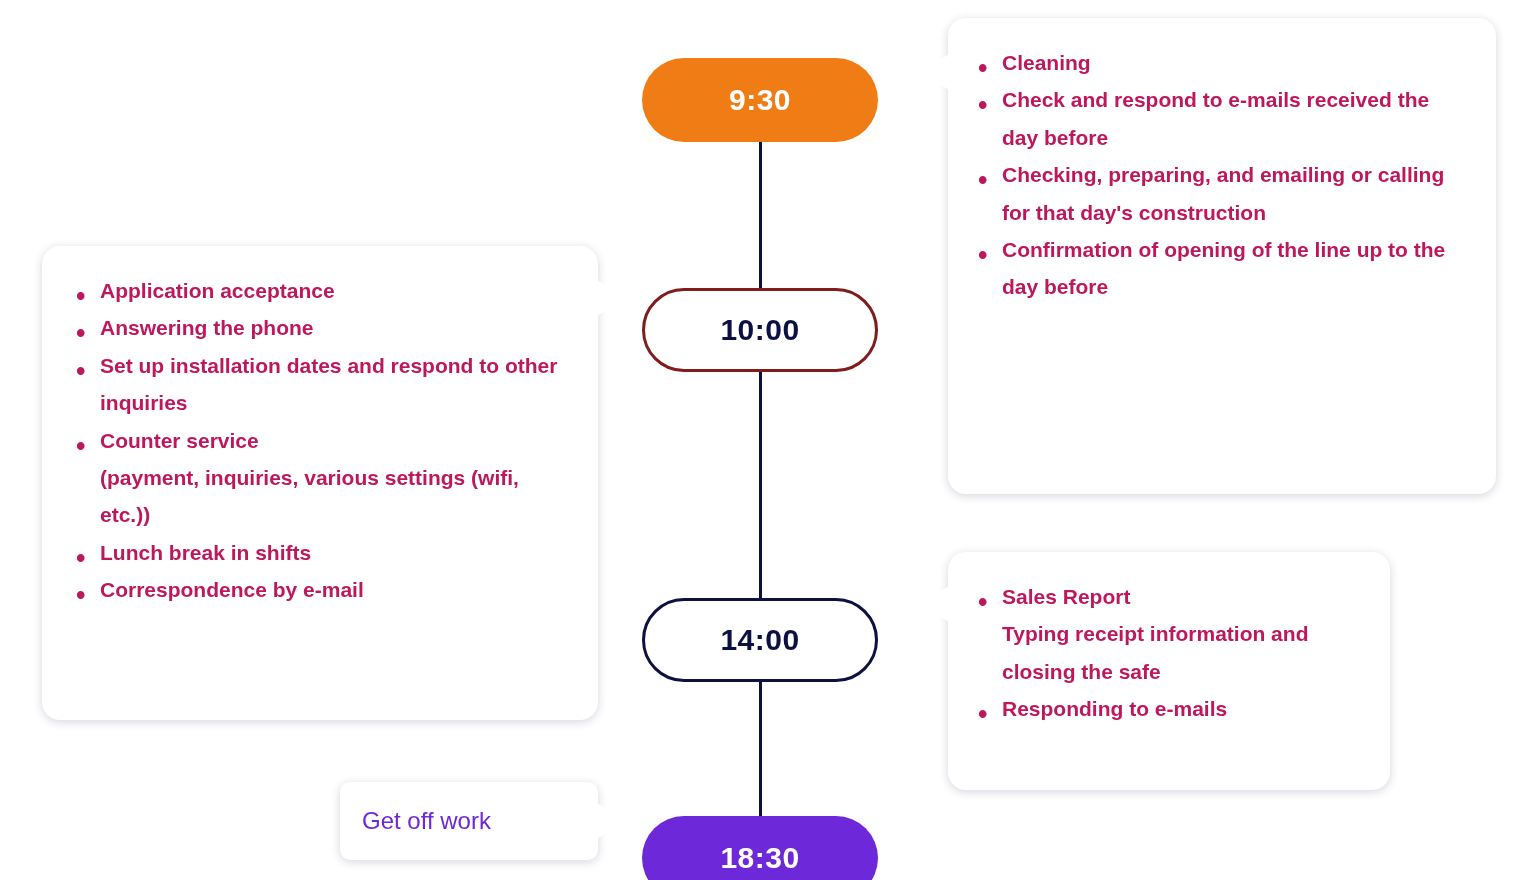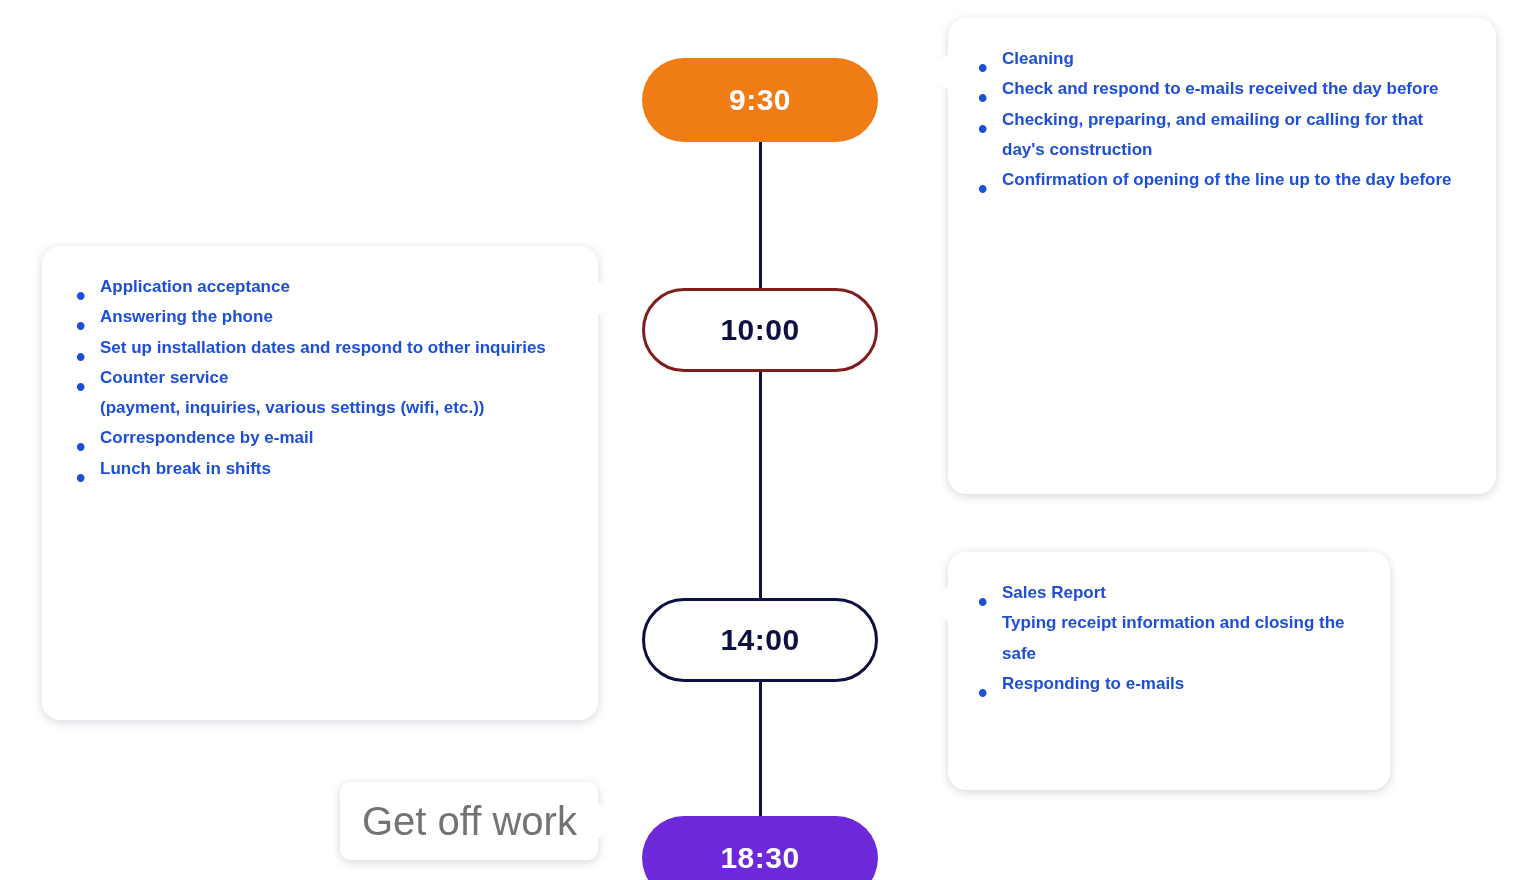--- a/index.html
+++ b/index.html
@@ -81,23 +81,23 @@
   }
   .bubble ul {
     list-style: none;
     margin: 0;
     padding: 0;
   }
   .bubble li {
     position: relative;
     padding-left: 28px;
     font-weight: bold;
-    font-size: 17px;
+    font-size: 21px;
     line-height: 1.78;
-    color: #1d4ed8;
+    color: #be185d;
   }
   .bubble li::before {
     content: "\2022";
     position: absolute;
     left: 4px;
     top: 0;
     font-size: 27px;
     line-height: 1.78;
   }
   .bubble li .sub {
@@ -164,22 +164,22 @@
     top: 782px;
     width: 258px;
     height: 78px;
     display: flex;
     align-items: center;
     padding: 0 22px;
     border-radius: 10px;
   }
   #bubble-offwork::after { top: 21px; }
   .offwork-label {
-    font-size: 40px;
-    color: #737373;
+    font-size: 24px;
+    color: #6d28d9;
     font-weight: normal;
     white-space: nowrap;
   }
 </style>
 </head>
 <body>
 
 <div id="canvas">
 
   <div class="timeline-line"></div>
@@ -208,22 +208,22 @@
 
   <div class="bubble bubble-left" id="bubble-daytime">
     <ul>
       <li><span>Application acceptance</span></li>
       <li><span>Answering the phone</span></li>
       <li><span>Set up installation dates and respond to other inquiries</span></li>
       <li>
         <span>Counter service</span>
         <span class="sub">(payment, inquiries, various settings (wifi, etc.))</span>
       </li>
+      <li><span>Lunch break in shifts</span></li>
       <li><span>Correspondence by e-mail</span></li>
-      <li><span>Lunch break in shifts</span></li>
     </ul>
   </div>
 
   <div class="bubble bubble-right" id="bubble-evening">
     <ul>
       <li>
         <span>Sales Report</span>
         <span class="sub">Typing receipt information and closing the safe</span>
       </li>
       <li><span>Responding to e-mails</span></li>

